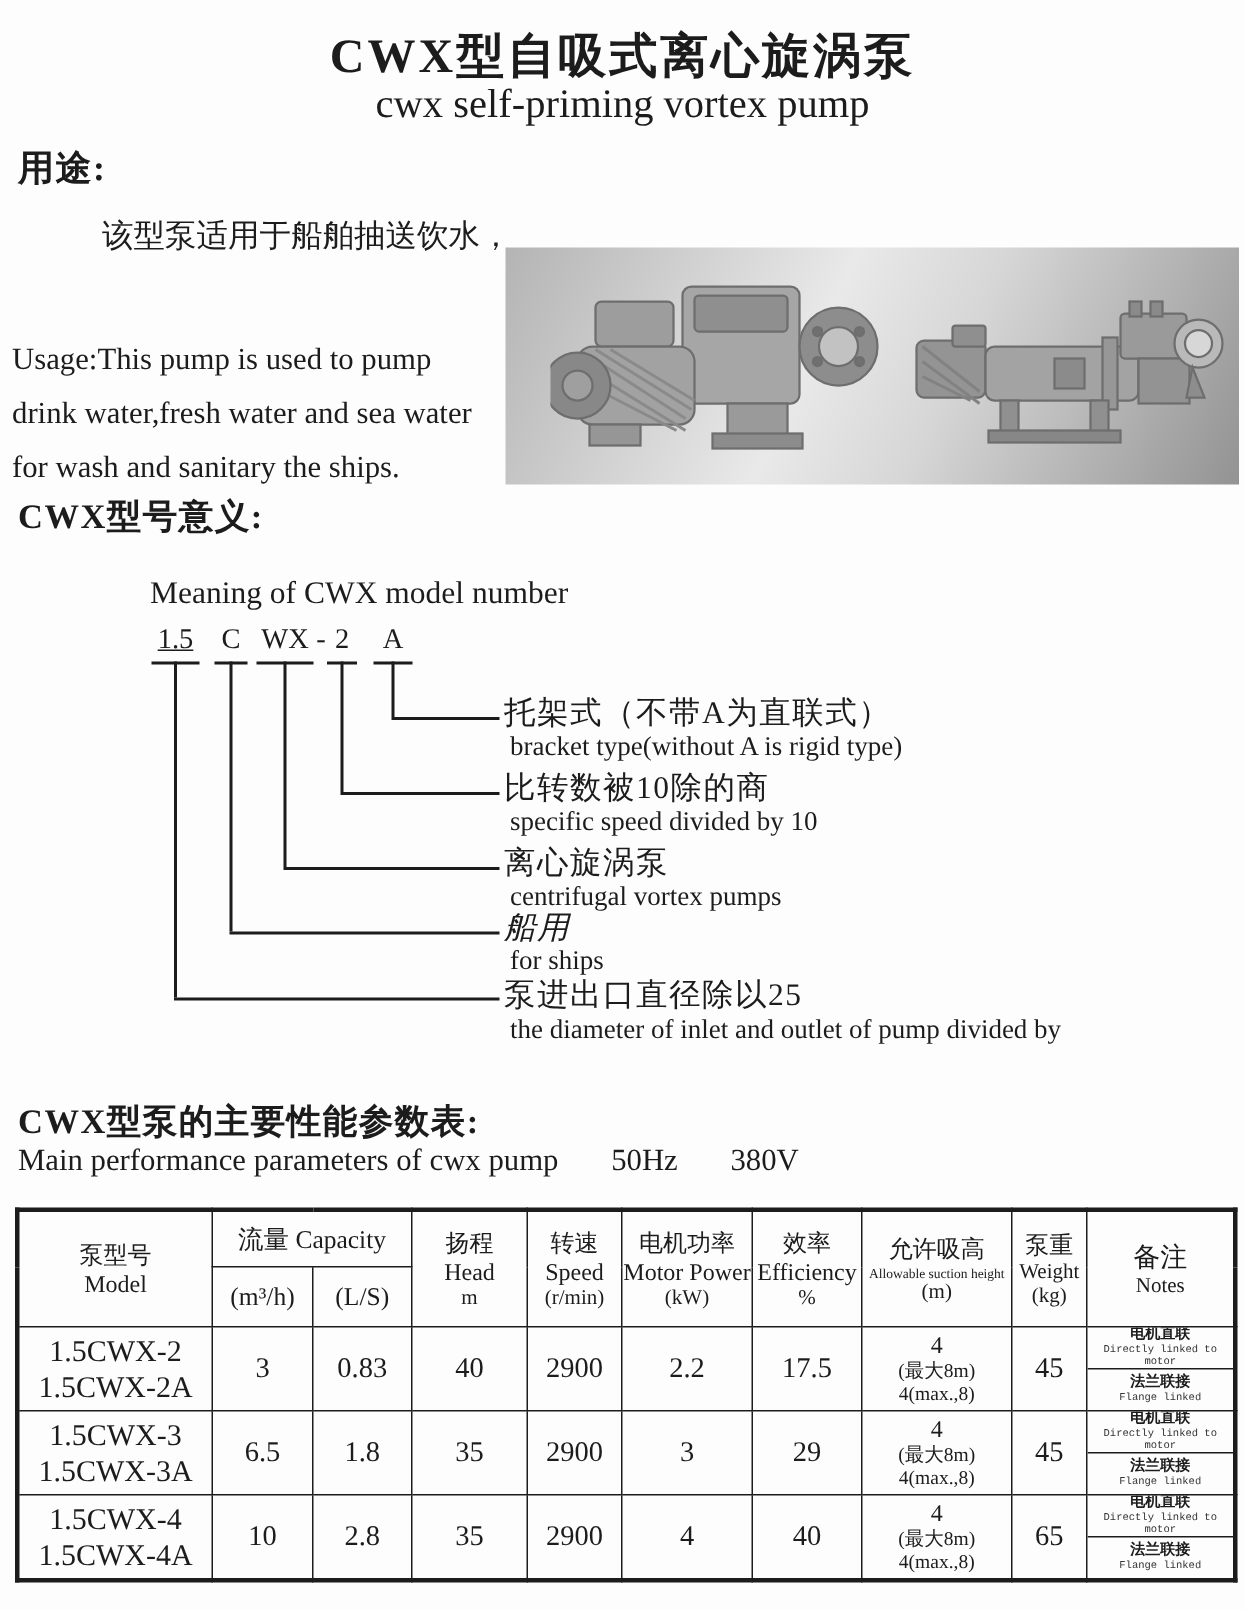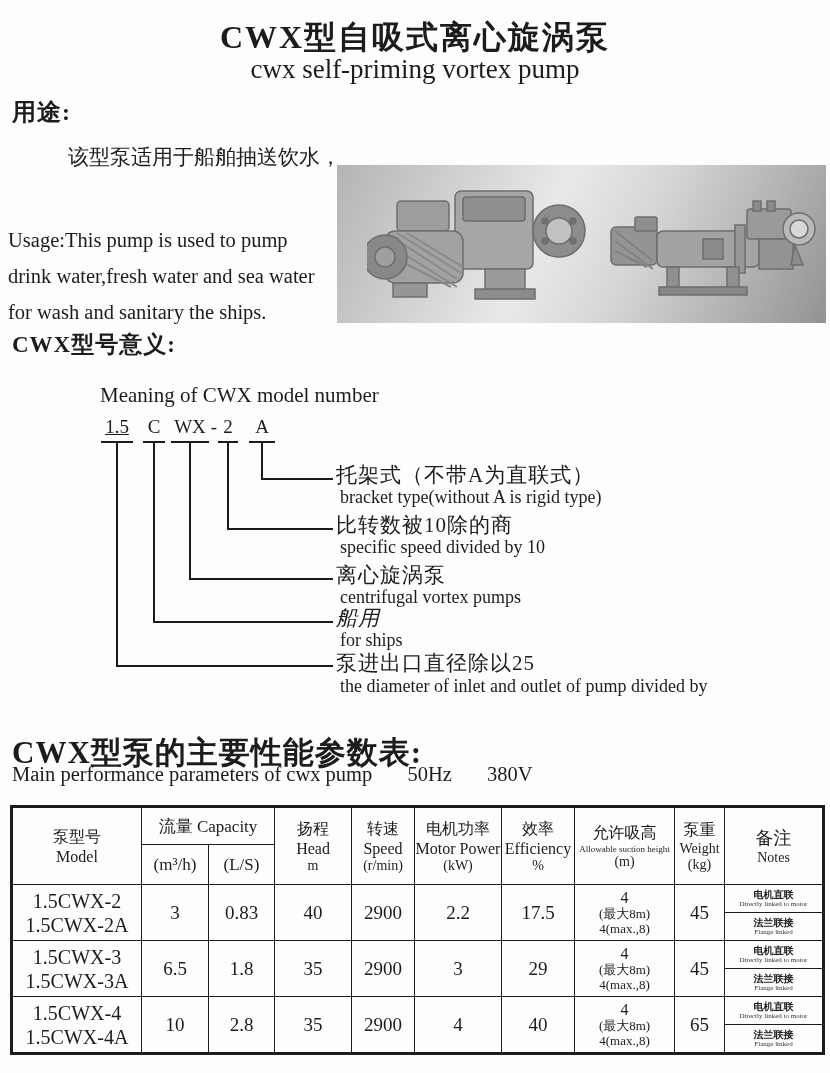--- a/index.html
+++ b/index.html
@@ -29,21 +29,21 @@
   
   .meaning-heading{top:329px;left:12px;font-size:23px;font-weight:bold;letter-spacing:1px;}
   .meaning-sub{top:383px;left:100px;font-size:21px;}
   .token{top:416px;height:25px;font-size:19px;text-align:center;}
   .token.u{border-bottom:2px solid #1c1c1c;}
   .vline{width:2px;background:#1c1c1c;}
   .hline{height:2px;background:#1c1c1c;}
   .lbl-zh{left:336px;font-size:21px;letter-spacing:1px;}
   .lbl-en{left:340px;font-size:18px;}
   
-  .params-heading-zh{top:732px;left:12px;font-size:31px;font-weight:bold;letter-spacing:1px;}
+  .params-heading-zh{top:732px;left:12px;font-size:23px;font-weight:bold;letter-spacing:1px;}
   .params-heading-en{top:763px;left:12px;font-size:20.5px;}
   .params-heading-en .gap{margin-left:30px;}
   
   table.params{
     position:absolute;top:805px;left:10px;
     border-collapse:collapse;table-layout:fixed;width:812px;
     border:3px solid #1c1c1c;
   }
   table.params th,table.params td{
     border:1.6px solid #1c1c1c;
@@ -54,21 +54,21 @@
   .h-zh{font-size:16px;}
   .h-en{font-size:16px;}
   .h-small{font-size:9px;line-height:10px;}
   .h-unit{font-size:14px;}
   td.val{font-size:19px;}
   td.model-cell{font-size:20px;line-height:24px;}
   .suction-l1{font-size:16px;line-height:16px;}
   .suction-l2{font-size:13px;line-height:15px;}
   .suction-l3{font-size:13px;line-height:15px;}
   td.notes-cell{padding:0;}
-  .note-half{height:27px;display:flex;flex-direction:column;justify-content:center;}
+  .note-half{height:27px;display:flex;flex-direction:column;justify-content:center;font-family:Liberation Mono, monospace;}
   .note-half.first{border-bottom:1.6px solid #1c1c1c;}
   .note-zh{font-size:10px;font-weight:bold;line-height:11px;}
   .note-en{font-size:7px;line-height:8px;color:#333;}
 </style>
 </head>
 <body>
 
 <div class="abs title-zh">CWX型自吸式离心旋涡泵</div>
 <div class="abs title-en">cwx self-priming vortex pump</div>
 

